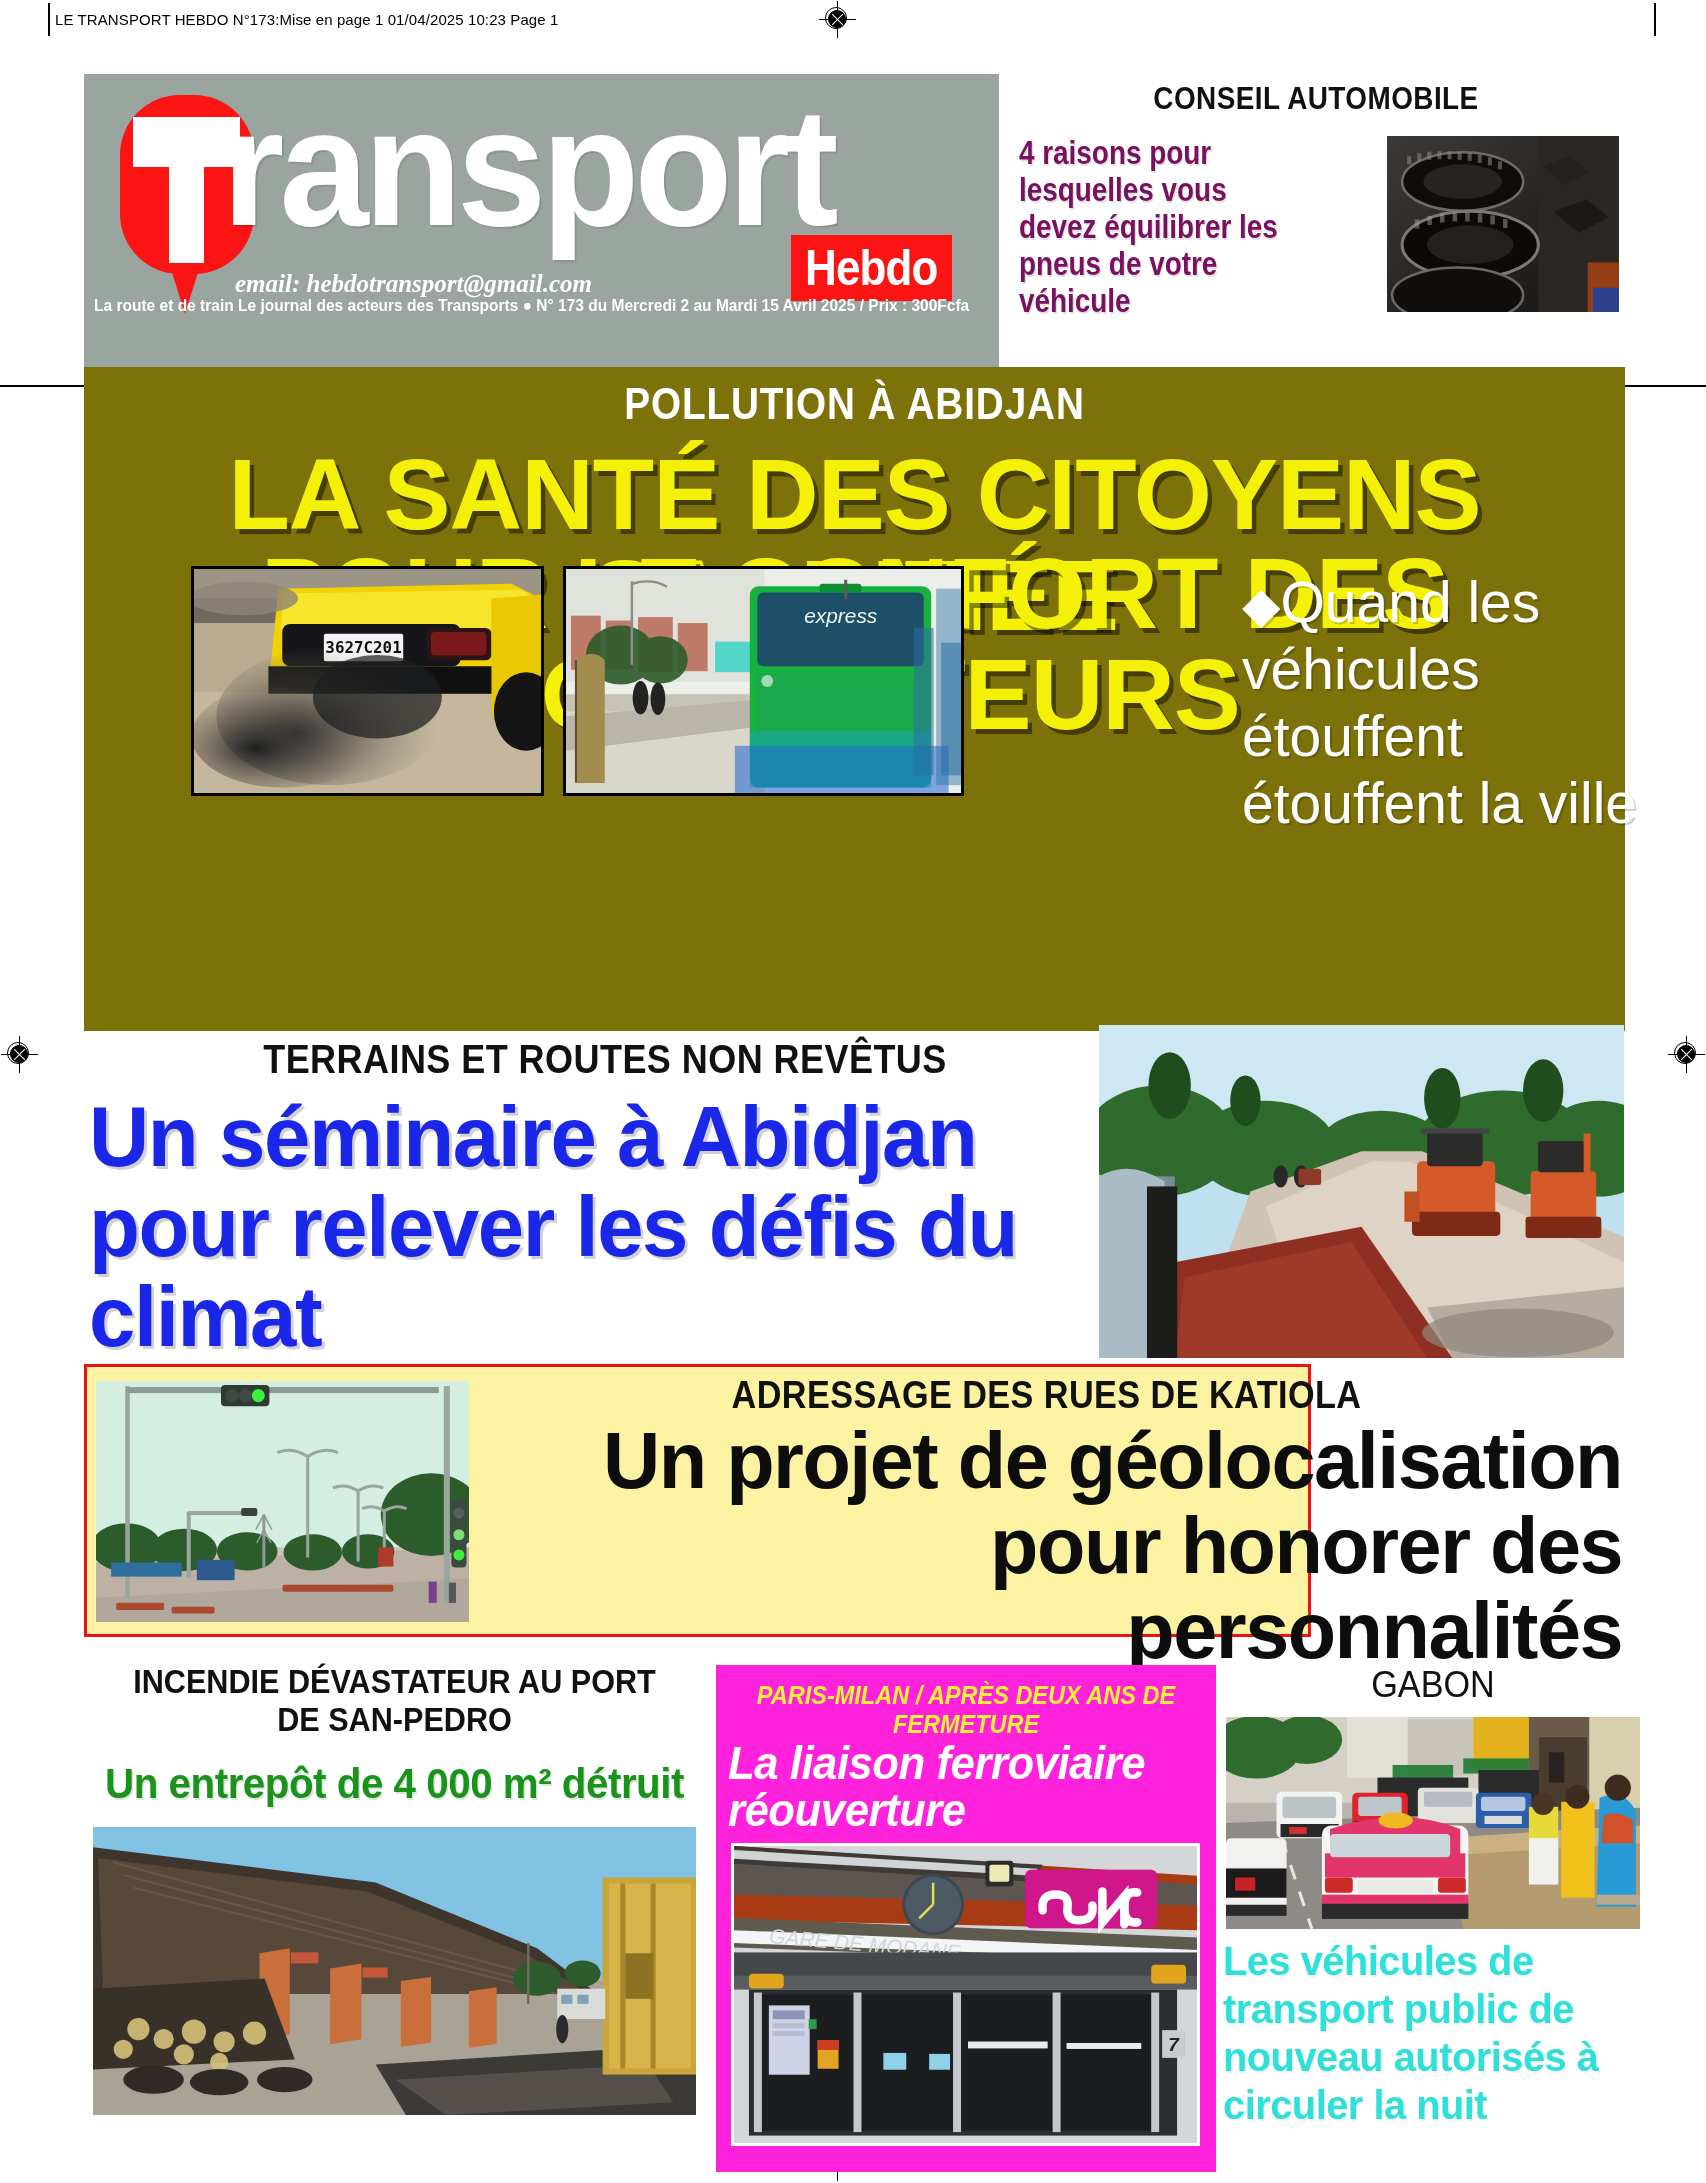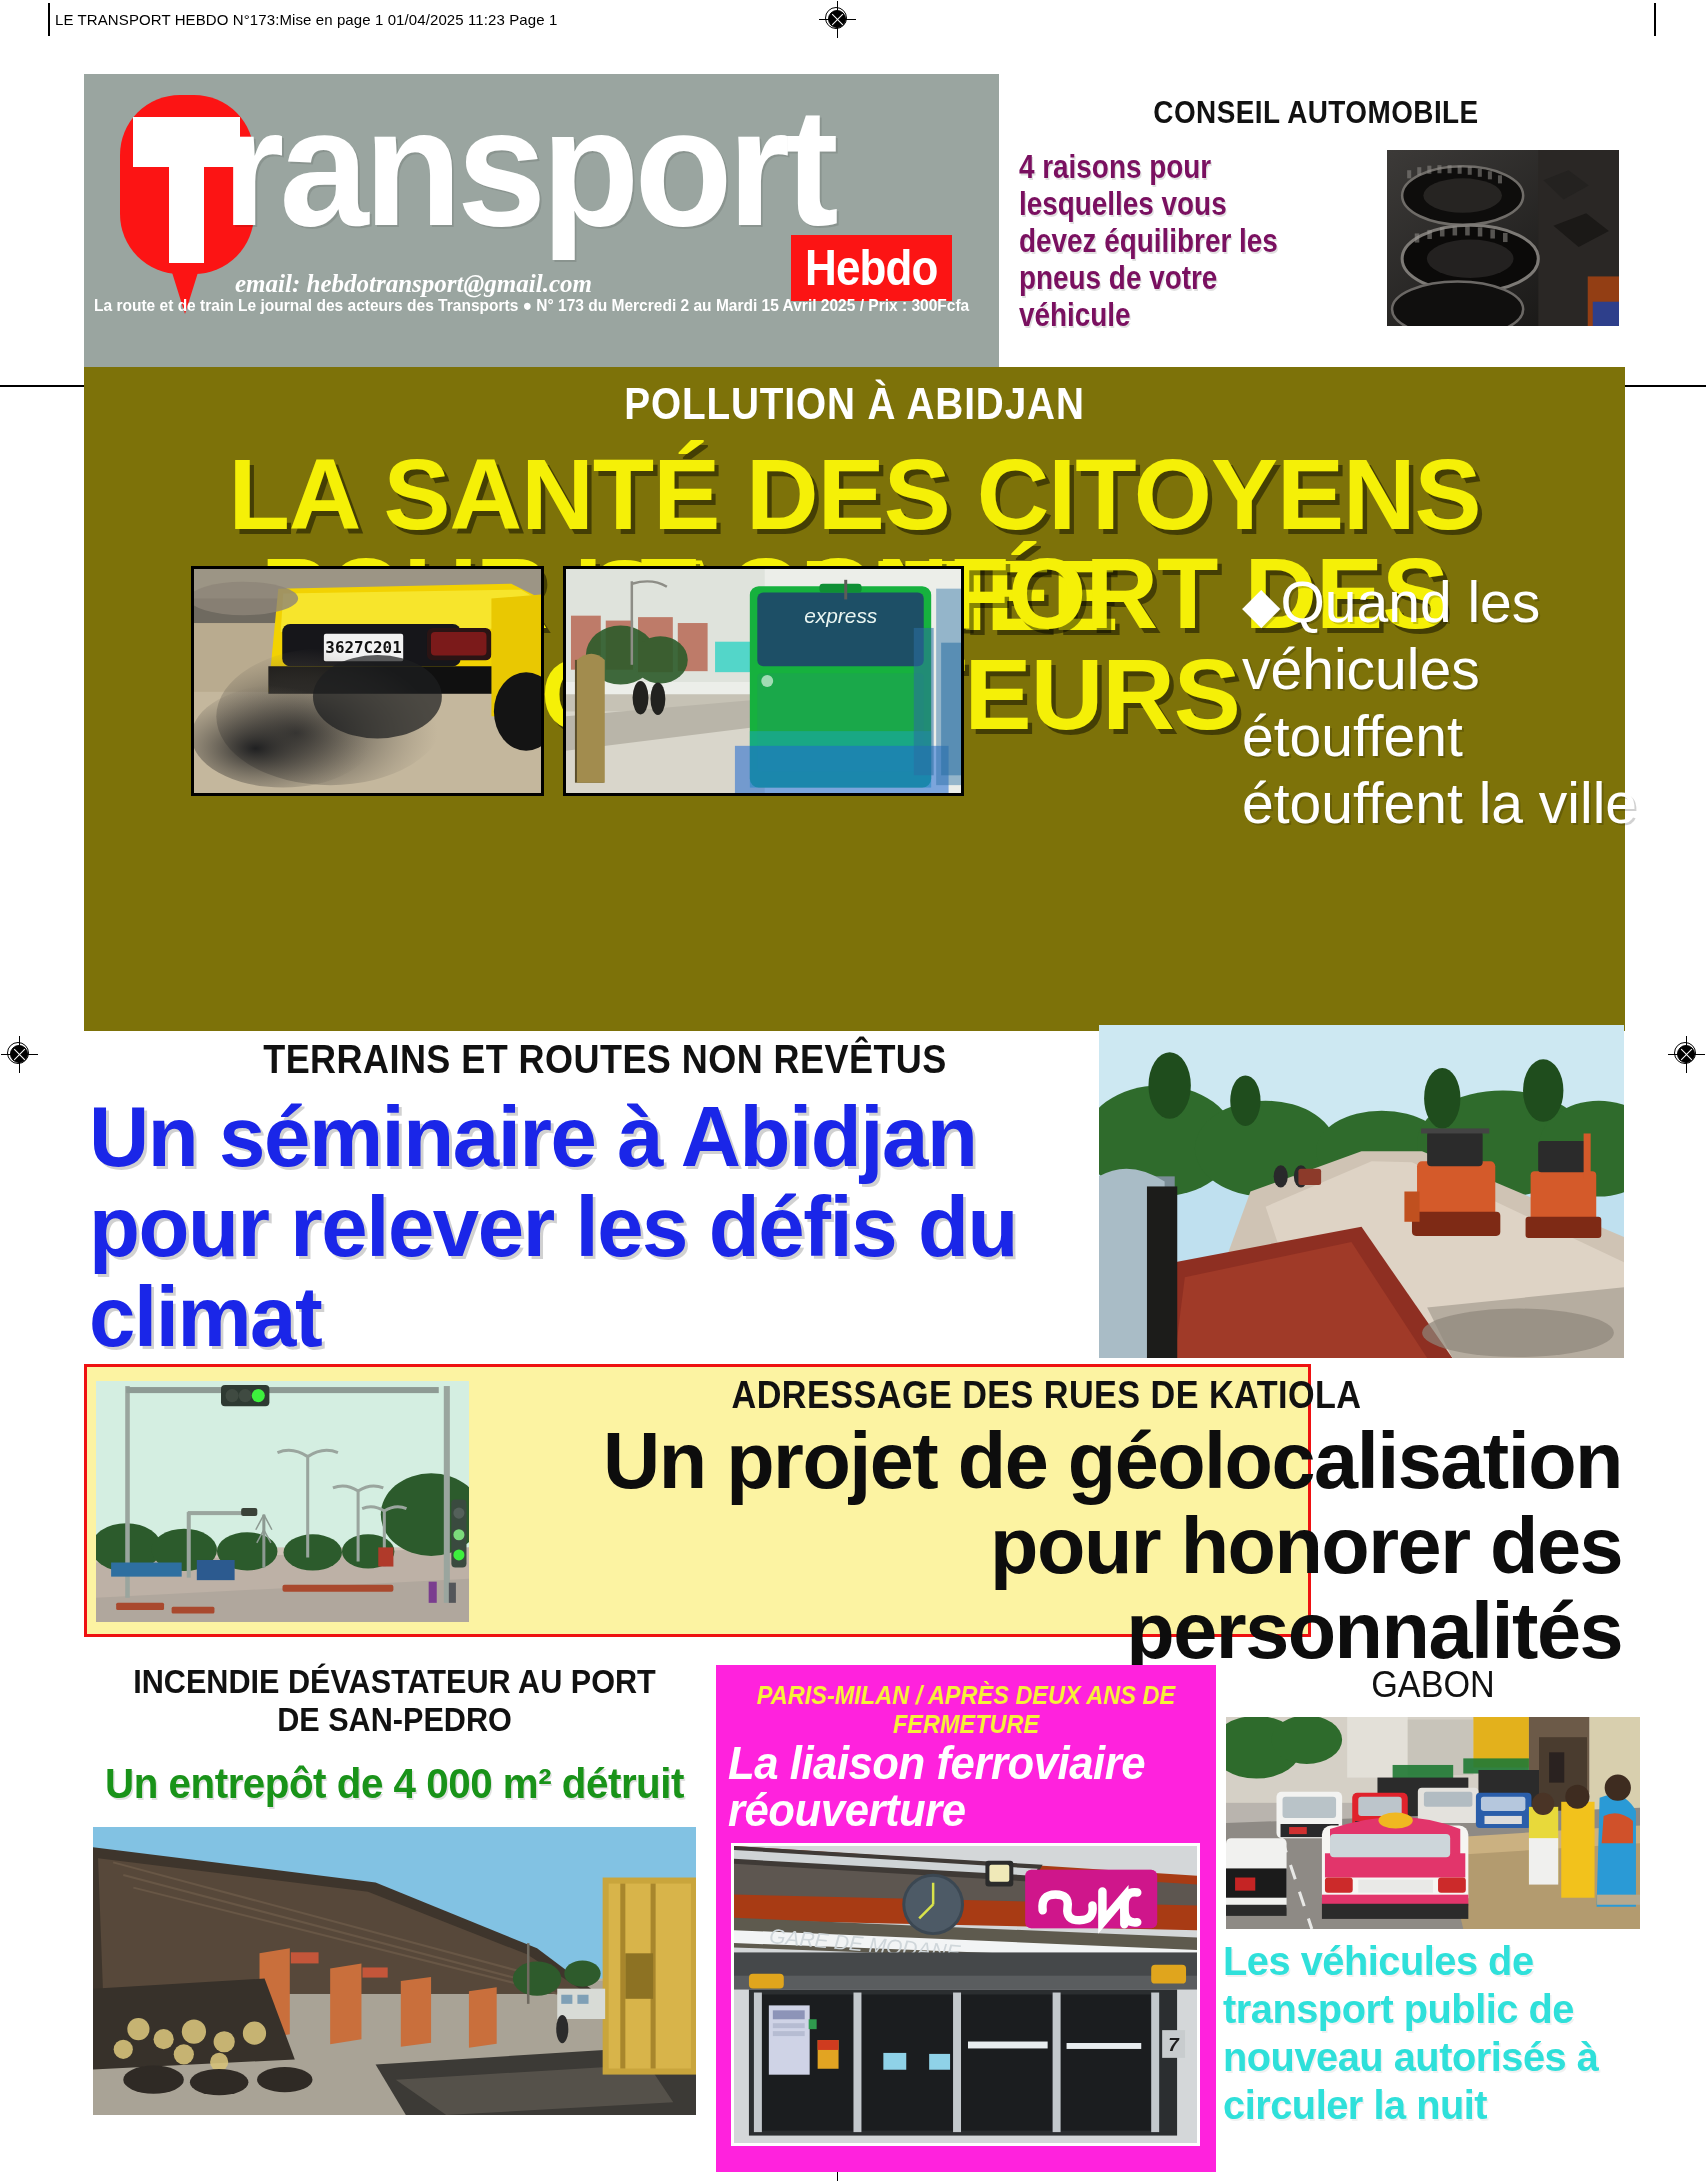--- a/index.html
+++ b/index.html
@@ -67,21 +67,21 @@
     font-family:"Liberation Sans", sans-serif;font-weight:700;font-size:50px;color:#fff;
     transform:scaleX(0.88);letter-spacing:-1px;
   }
   .strapline{
     position:absolute;left:10px;top:222px;width:888px;
     font-family:"Liberation Sans", sans-serif;font-weight:700;font-size:16.7px;
     color:#ffffff;white-space:nowrap;transform:scaleX(0.93);transform-origin:left center;
   }
 
   
-  .conseil{position:absolute;left:1007px;top:84px;width:618px;height:249px;background:#fff;}
+  .conseil{position:absolute;left:1007px;top:70px;width:618px;height:249px;background:#fff;}
   .conseil-kicker{
     position:absolute;left:0;top:11px;width:618px;text-align:center;
     font-family:"Liberation Sans", sans-serif;font-weight:700;font-size:31px;color:#111;
     transform:scaleX(0.9);transform-origin:center top;letter-spacing:0.5px;
   }
   .conseil-head{
     position:absolute;left:12px;top:64px;width:353px;
     font-family:"Liberation Sans", sans-serif;font-weight:700;font-size:34px;line-height:37px;
     color:#7a1060;transform:scaleX(0.82);transform-origin:left top;
     text-shadow:1.5px 1.5px 0 rgba(0,0,0,.12);
@@ -216,21 +216,21 @@
 
   svg.ph{display:block;width:100%;height:100%;}
 </style>
 </head>
 <body>
 
 <div class="page">
 
   <div class="slug-rule"></div>
   <div class="slug-rule-r"></div>
-  <div class="slugline">LE TRANSPORT HEBDO N°173:Mise en page 1  01/04/2025  11:23  Page 1</div>
+  <div class="slugline">LE TRANSPORT HEBDO N°173:Mise en page 1  01/04/2025  10:23  Page 1</div>
 
   <div class="regmark" style="left:819px;top:1px;">
     <div class="hl"></div>
       <div class="vl"></div>
       <div class="ring"></div>
       <div class="d1"></div>
       <div class="d2"></div>
   </div>
   <div class="regmark" style="left:1px;top:1036px;">
     <div class="hl"></div>

